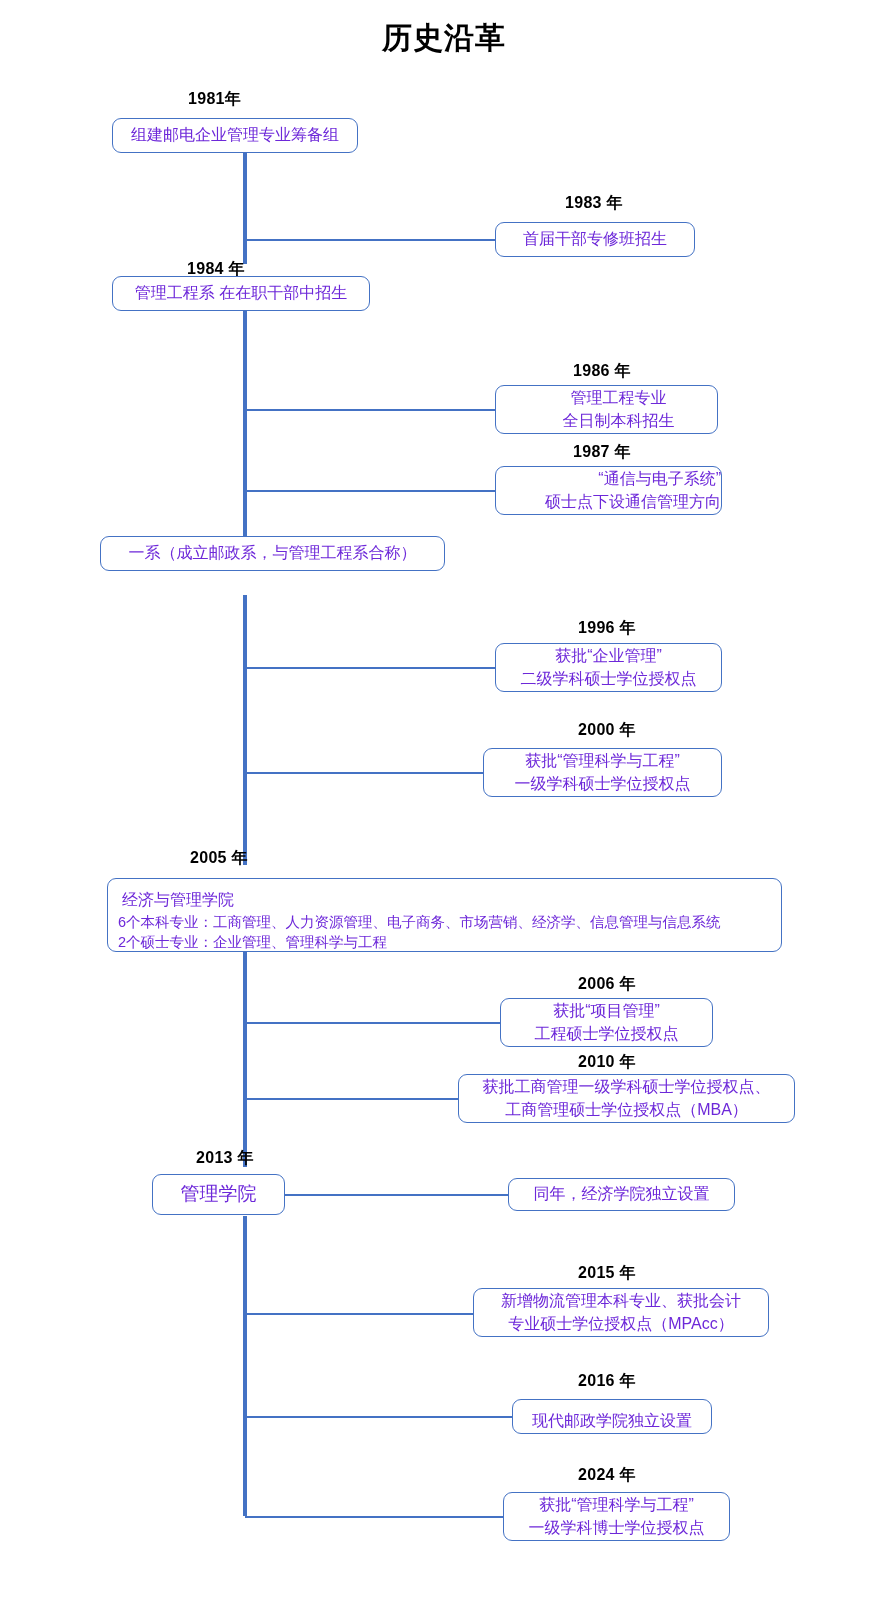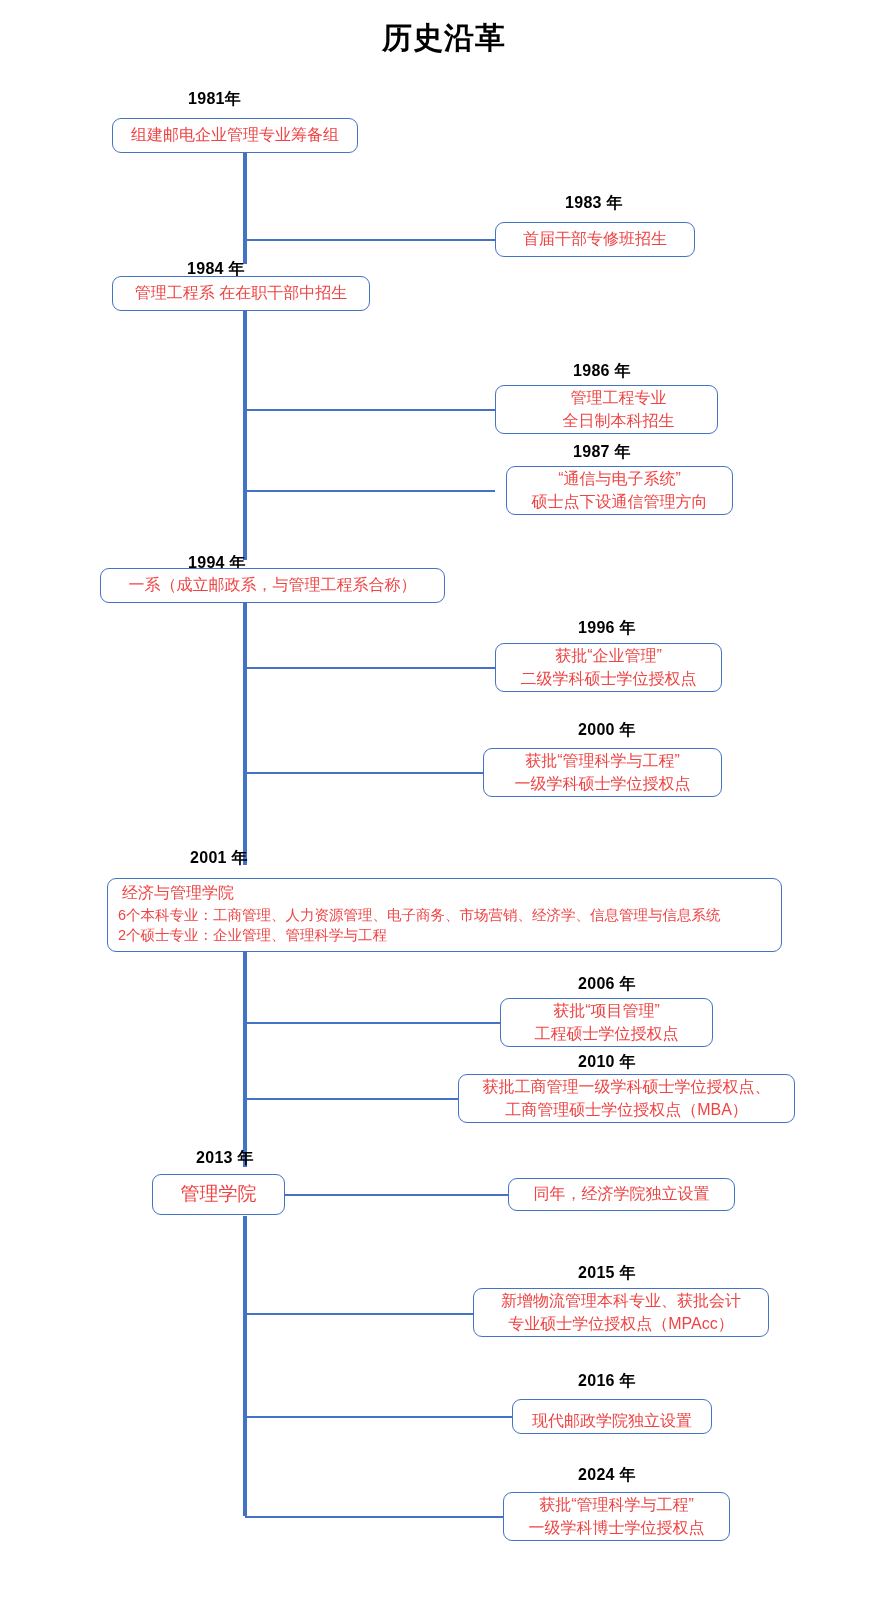--- a/index.html
+++ b/index.html
@@ -46,27 +46,27 @@
     border: 1.4px solid #4472c4;
     border-radius: 9px;
     background: #ffffff;
     display: flex;
     flex-direction: column;
     align-items: center;
     justify-content: center;
     font-size: 16px;
     line-height: 1.42;
     white-space: nowrap;
-    color: #ef4444;
+    color: #6d28d9;
   }
   .box .ln { display: block; }
   .box.left-align {
     align-items: flex-start;
     justify-content: flex-start;
-    padding: 3px 8px 4px 10px;
+    padding: 10px 8px 4px 10px;
   }
   .box.left-align .ln { text-align: left; }
   .box.big { font-size: 19px; }
   .box .sub { font-size: 14.5px; }
   .box .head { font-size: 16px; padding-left: 4px; }
 
   
   .spine {
     position: absolute;
     width: 4px;
@@ -118,43 +118,43 @@
     <span class="ln">管理工程系  在在职干部中招生</span>
   </div>
 
   <div class="year" style="left:573px; top:361px;">1986 年</div>
   <div class="box" style="left:495px; top:385px; width:223px; height:49px;padding-left:24px;">
     <span class="ln">管理工程专业</span>
     <span class="ln">全日制本科招生</span>
   </div>
 
   <div class="year" style="left:573px; top:442px;">1987 年</div>
-  <div class="box" style="left:506px; top:466px; width:227px; height:49px;">
+  <div class="box" style="left:495px; top:466px; width:227px; height:49px;align-items:flex-end;">
     <span class="ln">“通信与电子系统”</span>
     <span class="ln">硕士点下设通信管理方向</span>
   </div>
 
   <div class="year" style="left:188px; top:541px;margin-top:12px;">1994 年</div>
-  <div class="box" style="left:100px; top:568px; width:345px; height:35px;">
+  <div class="box" style="left:100px; top:536px; width:345px; height:35px;">
     <span class="ln">一系（成立邮政系，与管理工程系合称）</span>
   </div>
 
   <div class="year" style="left:578px; top:618px;">1996 年</div>
   <div class="box" style="left:495px; top:643px; width:227px; height:49px;">
     <span class="ln">获批“企业管理”</span>
     <span class="ln">二级学科硕士学位授权点</span>
   </div>
 
   <div class="year" style="left:578px; top:720px;">2000 年</div>
   <div class="box" style="left:483px; top:748px; width:239px; height:49px;">
     <span class="ln">获批“管理科学与工程”</span>
     <span class="ln">一级学科硕士学位授权点</span>
   </div>
 
-  <div class="year" style="left:190px; top:848px;">2001 年</div>
+  <div class="year" style="left:190px; top:848px;">2005 年</div>
   <div class="box left-align" style="left:107px; top:878px; width:675px; height:74px;">
     <span class="ln head">经济与管理学院</span>
     <span class="ln sub">6个本科专业：工商管理、人力资源管理、电子商务、市场营销、经济学、信息管理与信息系统</span>
     <span class="ln sub">2个硕士专业：企业管理、管理科学与工程</span>
   </div>
 
   <div class="year" style="left:578px; top:974px;">2006 年</div>
   <div class="box" style="left:500px; top:998px; width:213px; height:49px;">
     <span class="ln">获批“项目管理”</span>
     <span class="ln">工程硕士学位授权点</span>

